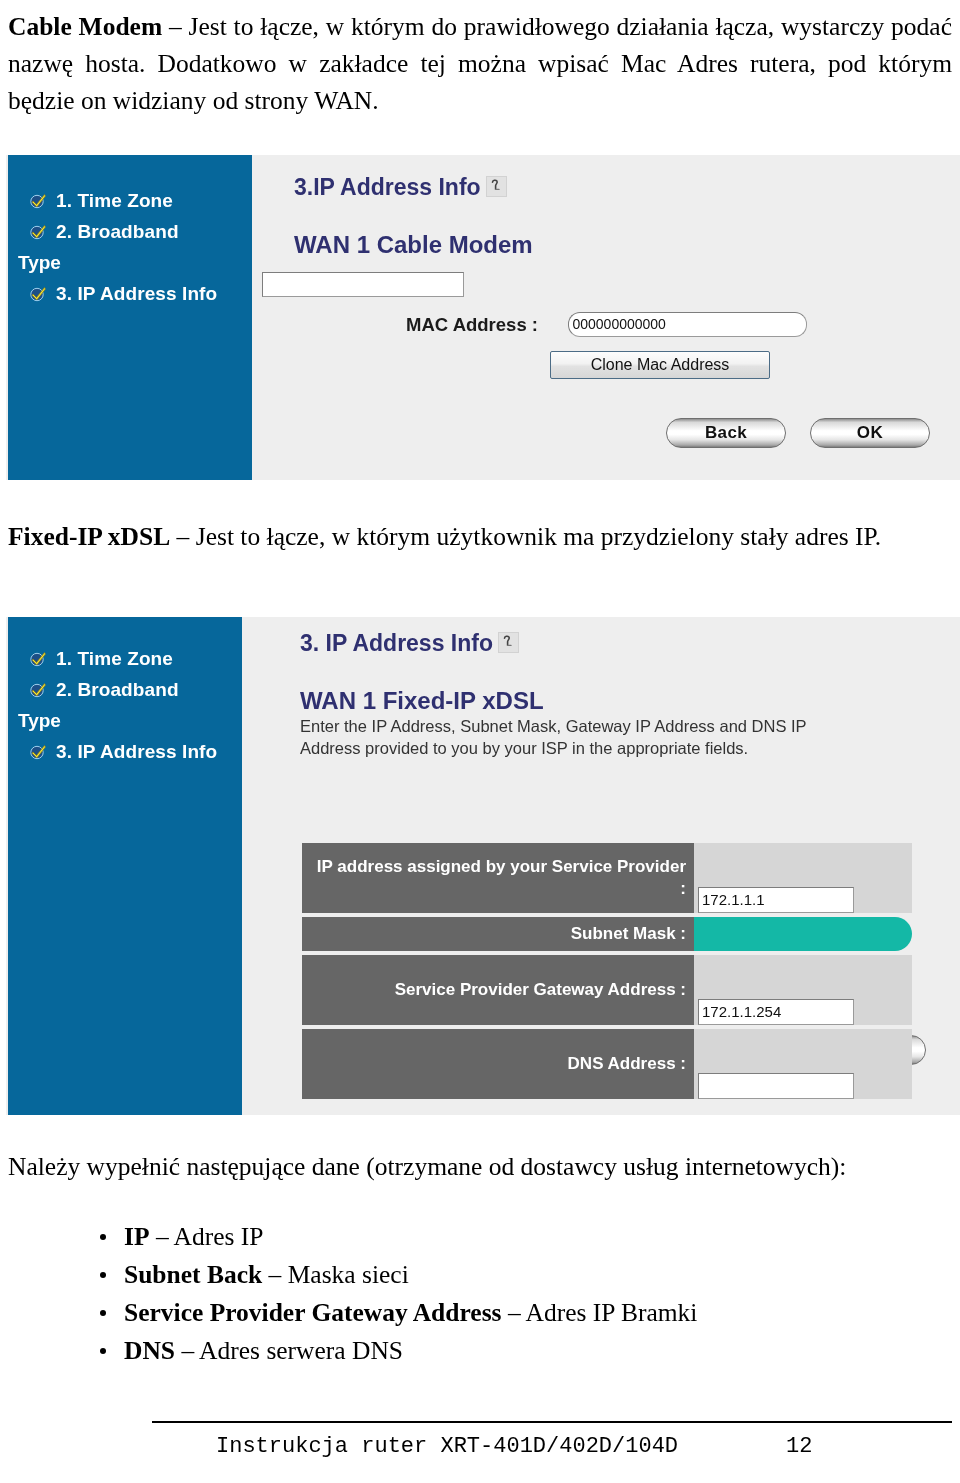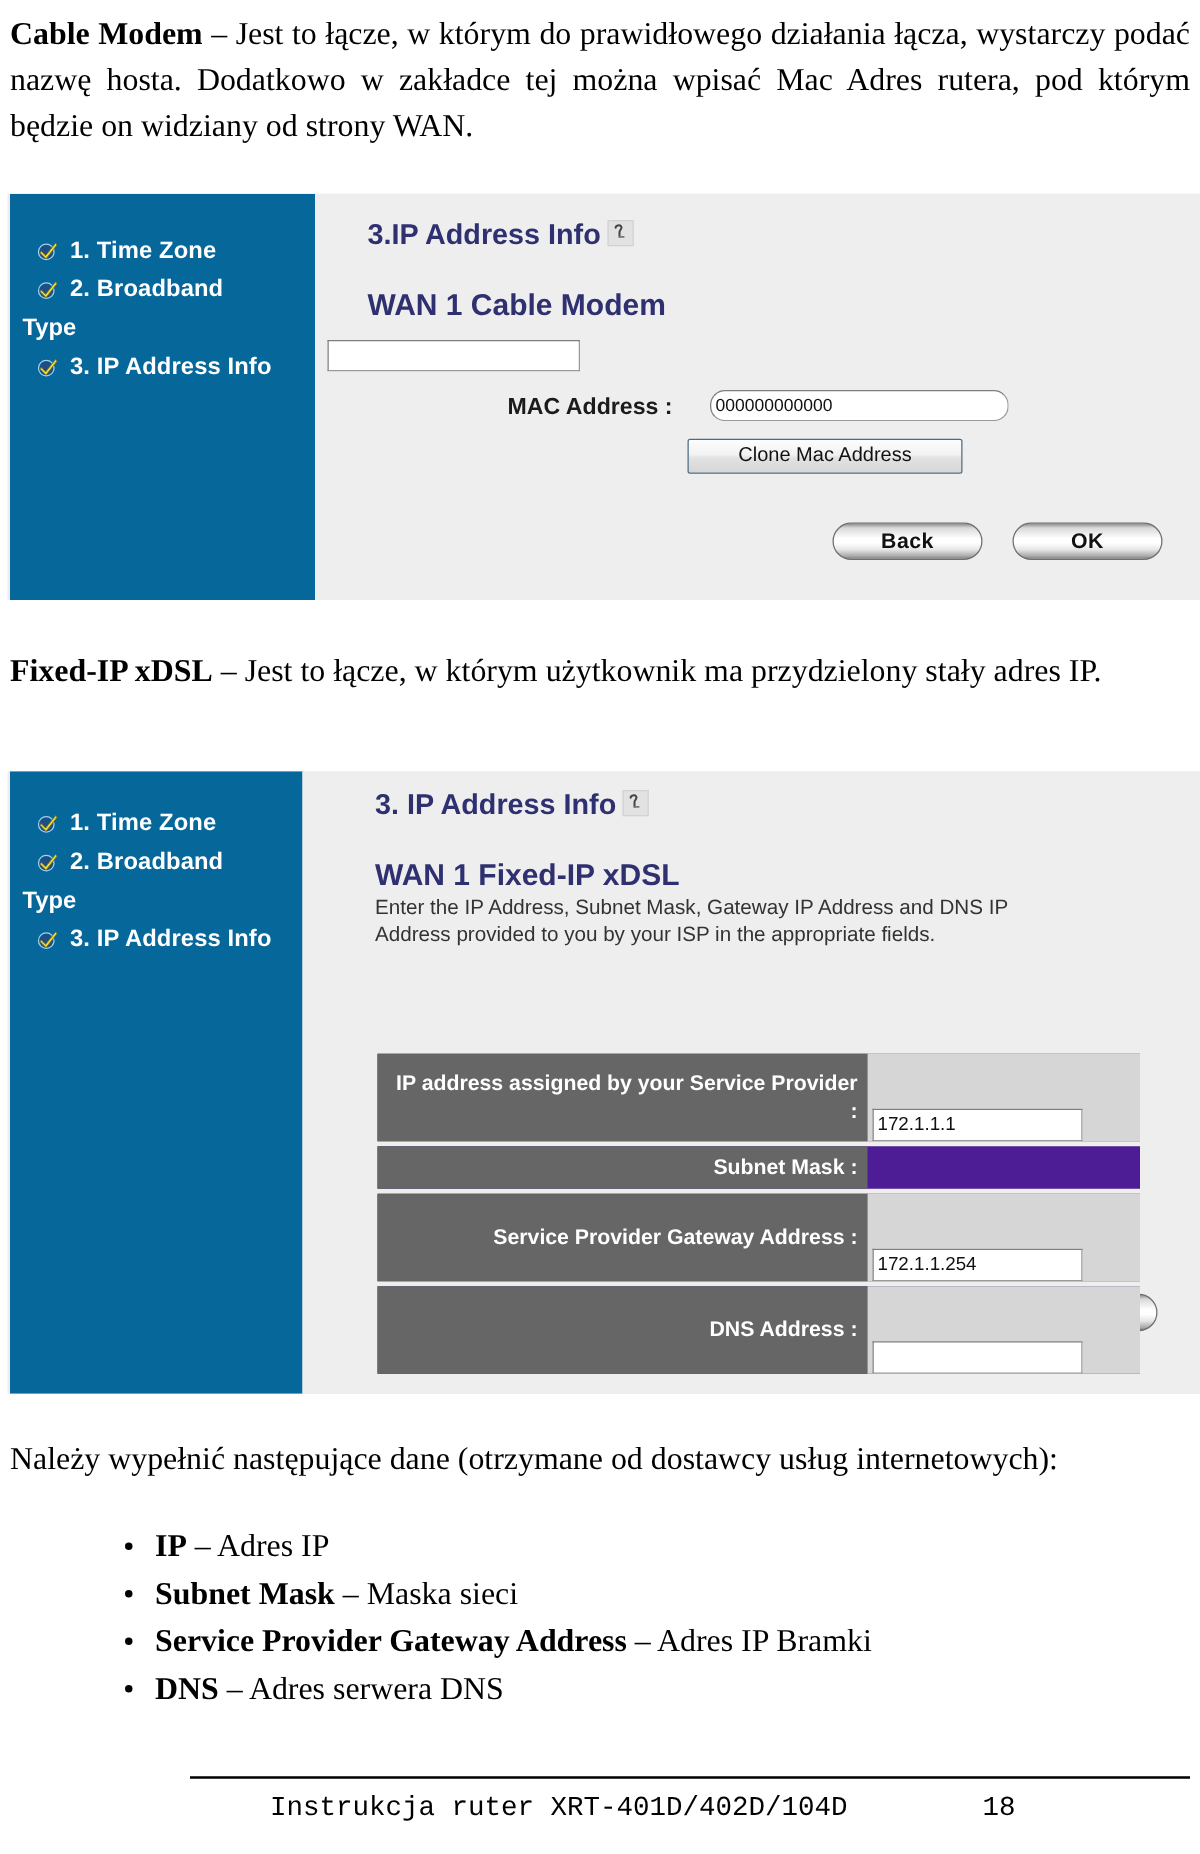--- a/index.html
+++ b/index.html
@@ -211,21 +211,22 @@
   
   .form-table{
     position:absolute;
     left:302px;top:843px;
     width:610px;
   }
   .form-row{
     display:flex;
     align-items:stretch;
     margin-bottom:4px;
-    background:#4c1d95;
+    background:#14b8a6;
+    border-radius:25px;
   }
   .form-row .cellL{
     background:#666666;
     color:#ffffff;
     font-family:"Liberation Sans", sans-serif;
     font-weight:bold;
     font-size:17px;
     line-height:22px;
     text-align:right;
     padding:6px 8px 6px 10px;
@@ -236,21 +237,21 @@
     justify-content:flex-end;
   }
   .form-row .cellR{
     flex:1;
     display:flex;
     align-items:center;
     padding-left:4px;
     background:#d6d6d6;
   }
   .form-row .cellR .txtbox{
-    width:168px;
+    width:156px;
     height:26px;
     line-height:24px;
     font-size:15px;
     margin-top:44px;
   }
 
   
   #footer-rule{
     position:absolute;
     left:152px;top:1421px;
@@ -422,27 +423,27 @@
 
   </div>
 
   <p class="para" id="fill-para">Należy wypełnić następujące dane (otrzymane od dostawcy usług internetowych):</p>
 
   <ul class="bullets">
     <li>
       <span class="dot"></span><b>IP</b><span> – </span><span>Adres IP</span>
     </li>
     <li>
-      <span class="dot"></span><b>Subnet Mask</b><span> – </span><span>Maska sieci</span>
+      <span class="dot"></span><b>Subnet Back</b><span> – </span><span>Maska sieci</span>
     </li>
     <li>
       <span class="dot"></span><b>Service Provider Gateway Address</b><span> – </span><span>Adres IP Bramki</span>
     </li>
     <li>
       <span class="dot"></span><b>DNS</b><span> – </span><span>Adres serwera DNS</span>
     </li>
   </ul>
 
   <div id="footer-rule"></div>
   <div class="footer-text" id="footer-title">Instrukcja ruter XRT-401D/402D/104D</div>
-  <div class="footer-text" id="footer-page">18</div>
+  <div class="footer-text" id="footer-page">12</div>
 
 </div>
 
 </body></html>

